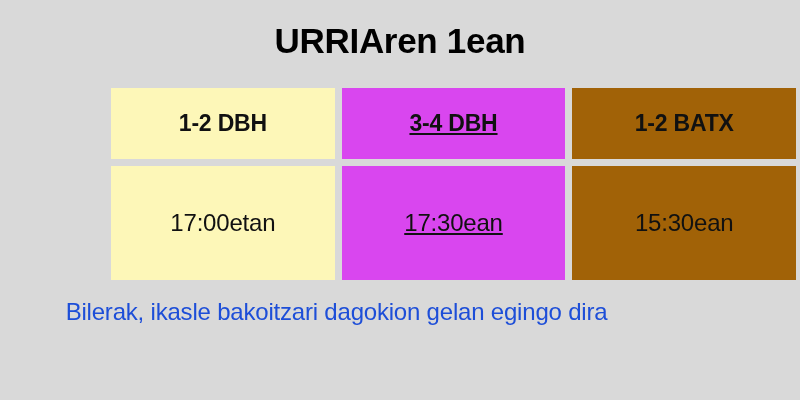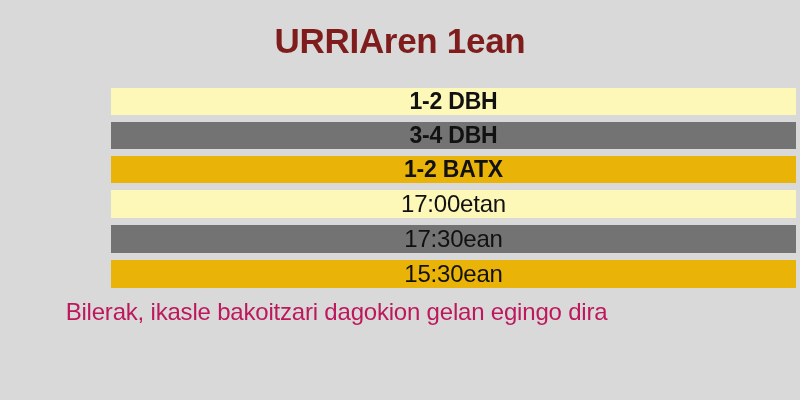--- a/index.html
+++ b/index.html
@@ -24,39 +24,39 @@
 
   .poster-title {
     position: absolute;
     left: 0;
     top: 20px;
     width: 800px;
     text-align: center;
     font-size: 35px;
     font-weight: bold;
     letter-spacing: -0.3px;
-    color: #7f1d1d;
+    color: #000000;
     font-family: "Liberation Sans", sans-serif;
     line-height: 42px;
     white-space: nowrap;
   }
 
   .schedule-table {
     position: absolute;
     left: 63px;
     top: 88px;
     width: 685px;
     display: flex;
     flex-direction: column;
     gap: 7px;
   }
 
   .table-row {
     display: flex;
-    flex-direction: column;
+    flex-direction: row;
     gap: 7px;
     width: 100%;
     padding-left: 48px;
   }
 
   .cell {
     flex: 1 1 0;
     display: flex;
     align-items: center;
     justify-content: center;
@@ -66,39 +66,39 @@
   }
 
   .header-row .cell {
     height: 71px;
     font-size: 23px;
     font-weight: bold;
     letter-spacing: -0.2px;
   }
 
   .body-row .cell {
-    height: 101px;
+    height: 114px;
     font-size: 24px;
     font-weight: normal;
     letter-spacing: -0.2px;
   }
 
   .col-0 { background: #fdf7b8; }
-  .col-1 { background: #737373; }
-  .col-2 { background: #eab308; }
+  .col-1 { background: #d946ef; text-decoration: underline; }
+  .col-2 { background: #a16207; }
 
   .poster-footer {
     position: absolute;
     left: 0;
     top: 297px;
     width: 673px;
     text-align: center;
     font-size: 24px;
     font-weight: normal;
-    color: #be185d;
+    color: #1d4ed8;
     letter-spacing: -0.2px;
     line-height: 30px;
     white-space: nowrap;
   }
 </style>
 </head>
 <body>
 
 <div class="poster">
 

